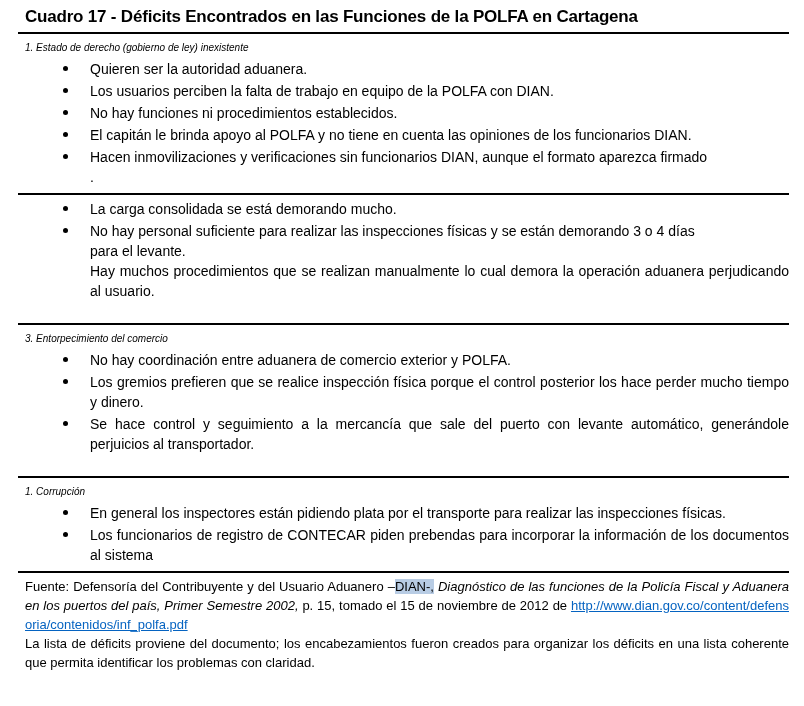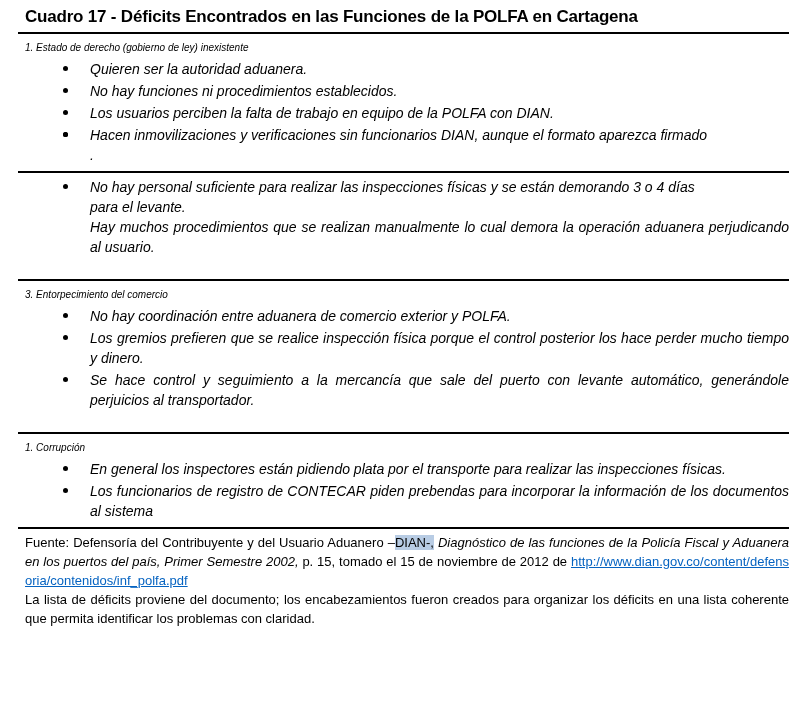--- a/index.html
+++ b/index.html
@@ -39,21 +39,21 @@
   }
   ul.bullets { list-style: none; margin-top: 1px; }
   ul.bullets li {
     position: relative;
     padding-left: 72px;
     font-size: 14px;
     line-height: 20px;
     text-align: justify;
     margin-bottom: 2px;
   }
-  ul.bullets li .li-text { white-space: pre-line; font-style: italic; }
+  ul.bullets li .li-text { white-space: pre-line; }
   .dot {
     position: absolute;
     left: 45px; top: 7px;
     width: 5px; height: 5px;
     border-radius: 50%;
     background: #000000;
   }
   .footer {
     padding-left: 7px;
     font-size: 13px;
@@ -73,31 +73,32 @@
 
 <div class="page">
 
   <h1 class="doc-title">Cuadro 17 - Déficits Encontrados en las Funciones de la POLFA en Cartagena</h1>
   <div class="rule"></div>
 
   <div class="section">
     <h2 class="sec-head">1. Estado de derecho (gobierno de ley) inexistente</h2>
     <ul class="bullets">
       <li><span class="dot"></span><span class="li-text">Quieren ser la autoridad aduanera.</span></li>
+      <li><span class="dot"></span><span class="li-text">Los usuarios perciben la falta de trabajo en equipo de la POLFA con DIAN.</span></li>
       <li><span class="dot"></span><span class="li-text">No hay funciones ni procedimientos establecidos.</span></li>
-      <li><span class="dot"></span><span class="li-text">Los usuarios perciben la falta de trabajo en equipo de la POLFA con DIAN.</span></li>
-      <li><span class="dot"></span></li>
+      <li><span class="dot"></span><span class="li-text">El capitán le brinda apoyo al POLFA y no tiene en cuenta las opiniones de los funcionarios DIAN.</span></li>
       <li><span class="dot"></span><span class="li-text">Hacen inmovilizaciones y verificaciones sin funcionarios DIAN, aunque el formato aparezca firmado
 .</span></li>
     </ul>
   </div>
   <div class="rule"></div>
 
   <div class="section trail">
     <ul class="bullets">
+      <li><span class="dot"></span><span class="li-text">La carga consolidada se está demorando mucho.</span></li>
       <li><span class="dot"></span><span class="li-text">No hay personal suficiente para realizar las inspecciones físicas y se están demorando 3 o 4 días
 para el levante.
 Hay muchos procedimientos que se realizan manualmente lo cual demora la operación aduanera perjudicando al usuario.</span></li>
     </ul>
   </div>
   <div class="rule"></div>
 
   <div class="section trail">
     <h2 class="sec-head">3. Entorpecimiento del comercio</h2>
     <ul class="bullets">

